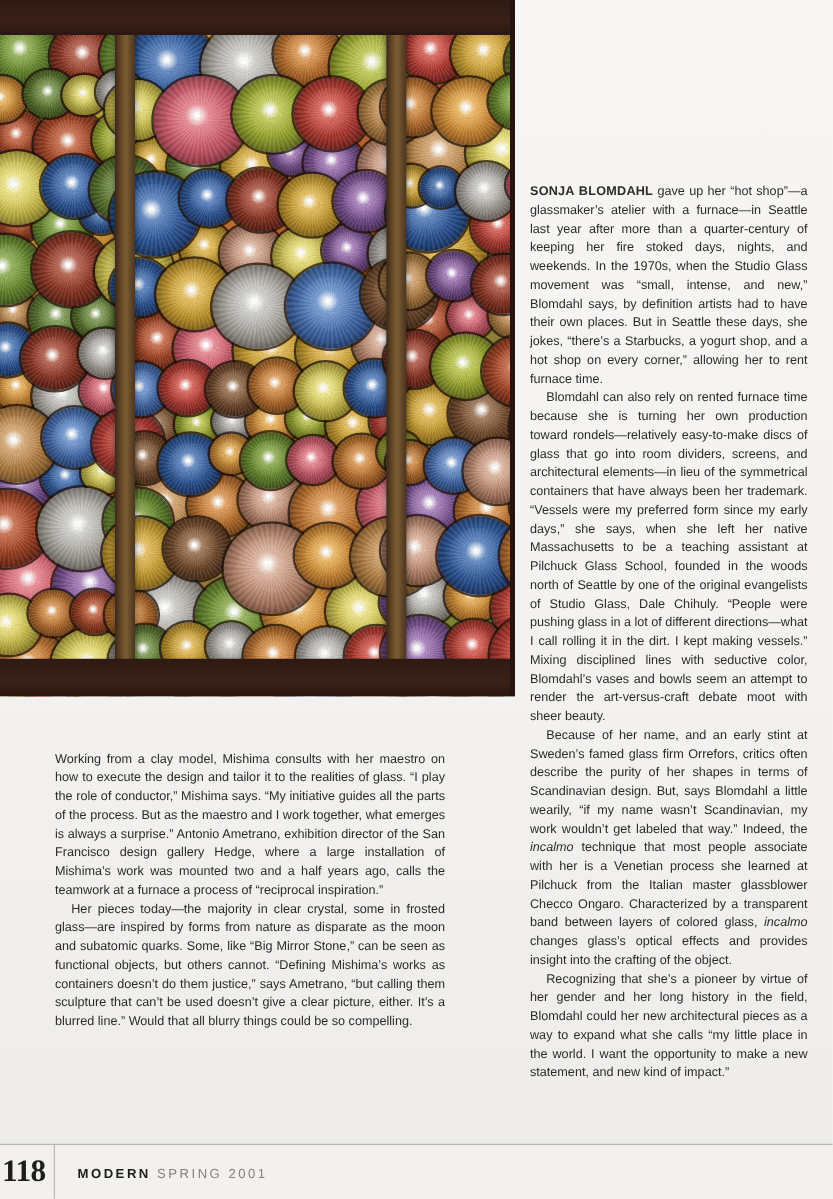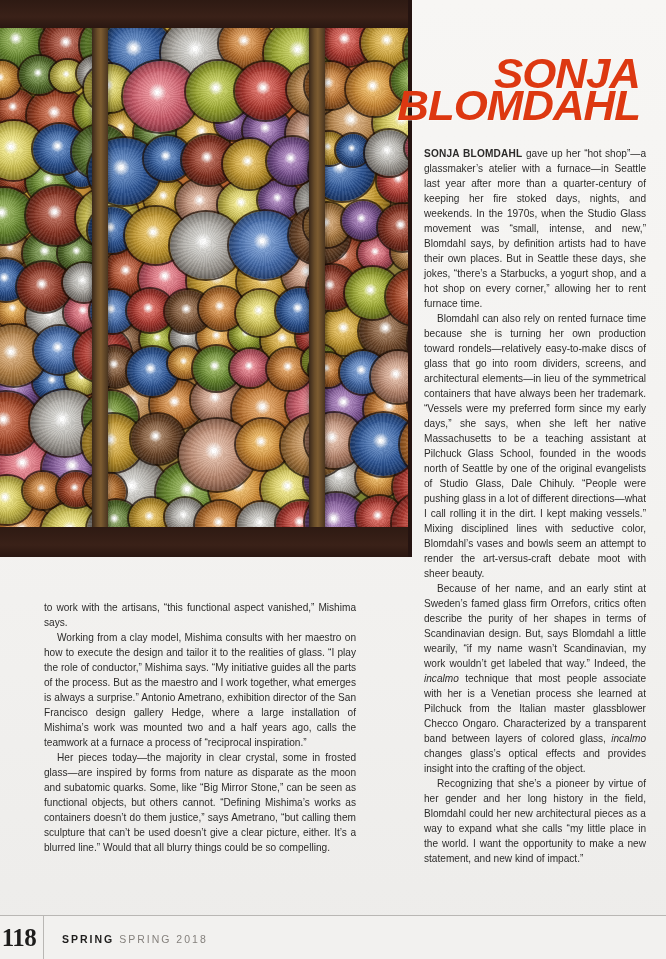--- a/index.html
+++ b/index.html
@@ -353,39 +353,34 @@
         <div class="rondel" style="left: 361.57px; top: 533.378px; width: 40.496px; height: 38.0662px; background: radial-gradient(circle at 46% 44%, rgb(255, 255, 255) 0px, rgb(255, 255, 255) 3%, rgb(141, 95, 58) 16%, rgb(74, 44, 24) 82%, rgb(42, 23, 12) 100%); z-index: 3;"></div>
         <div class="rondel" style="left: 392.202px; top: 532.051px; width: 58.2852px; height: 54.788px; background: radial-gradient(circle at 46% 44%, rgb(255, 255, 255) 0px, rgb(255, 255, 255) 3%, rgb(111, 143, 63) 16%, rgb(59, 81, 24) 82%, rgb(42, 23, 12) 100%); z-index: 3;"></div>
       </div>
     <div class="mullion m1"></div>
     <div class="mullion m2"></div>
     <div class="frame-top"></div>
     <div class="frame-bot"></div>
     <div class="frame-right"></div>
   </div>
 
-  <div id="headline">
-    <span class="ln ln1">SONJA</span>
-    <span class="ln ln2">BLOMDAHL</span>
-  </div>
 
   <div class="col" id="col-right">
     <p><span class="lead">SONJA BLOMDAHL</span><span> gave up her “hot shop”—a glassmaker’s atelier with a furnace—in Seattle last year after more than a quarter-century of keeping her fire stoked days, nights, and weekends. In the 1970s, when the Studio Glass movement was “small, intense, and new,” Blomdahl says, by definition artists had to have their own places. But in Seattle these days, she jokes, “there’s a Starbucks, a yogurt shop, and a hot shop on every corner,” allowing her to rent furnace time.</span></p>
     <p>Blomdahl can also rely on rented furnace time because she is turning her own production toward rondels—relatively easy-to-make discs of glass that go into room dividers, screens, and architectural elements—in lieu of the symmetrical containers that have always been her trademark. “Vessels were my preferred form since my early days,” she says, when she left her native Massachusetts to be a teaching assistant at Pilchuck Glass School, founded in the woods north of Seattle by one of the original evangelists of Studio Glass, Dale Chihuly. “People were pushing glass in a lot of different directions—what I call rolling it in the dirt. I kept making vessels.” Mixing disciplined lines with seductive color, Blomdahl’s vases and bowls seem an attempt to render the art-versus-craft debate moot with sheer beauty.</p>
     <p><span>Because of her name, and an early stint at Sweden’s famed glass firm Orrefors, critics often describe the purity of her shapes in terms of Scandinavian design. But, says Blomdahl a little wearily, “if my name wasn’t Scandinavian, my work wouldn’t get labeled that way.” Indeed, the </span><i>incalmo</i><span> technique that most people associate with her is a Venetian process she learned at Pilchuck from the Italian master glassblower Checco Ongaro. Characterized by a transparent band between layers of colored glass, </span><i>incalmo</i><span> changes glass’s optical effects and provides insight into the crafting of the object.</span></p>
     <p>Recognizing that she’s a pioneer by virtue of her gender and her long history in the field, Blomdahl could her new architectural pieces as a way to expand what she calls “my little place in the world. I want the opportunity to make a new statement, and new kind of impact.”</p>
   </div>
 
   <div class="col" id="col-left">
-    <p>to work with the artisans, “this functional aspect vanished,” Mishima says.</p>
     <p>Working from a clay model, Mishima consults with her maestro on how to execute the design and tailor it to the realities of glass. “I play the role of conductor,” Mishima says. “My initiative guides all the parts of the process. But as the maestro and I work together, what emerges is always a surprise.” Antonio Ametrano, exhibition director of the San Francisco design gallery Hedge, where a large installation of Mishima’s work was mounted two and a half years ago, calls the teamwork at a furnace a process of “reciprocal inspiration.”</p>
     <p>Her pieces today—the majority in clear crystal, some in frosted glass—are inspired by forms from nature as disparate as the moon and subatomic quarks. Some, like “Big Mirror Stone,” can be seen as functional objects, but others cannot. “Defining Mishima’s works as containers doesn’t do them justice,” says Ametrano, “but calling them sculpture that can’t be used doesn’t give a clear picture, either. It’s a blurred line.” Would that all blurry things could be so compelling.</p>
   </div>
 
   <div id="footer"></div>
   <div id="rule"></div>
   <div id="foot-divider"></div>
   <div id="pagenum">118</div>
   <div id="footline">
-    <span class="mag">SPRING</span><span>&nbsp;</span><span class="iss">SPRING 2018</span>
+    <span class="mag">MODERN</span><span>&nbsp;</span><span class="iss">SPRING 2001</span>
   </div>
 
 </div>
 
 </body></html>

